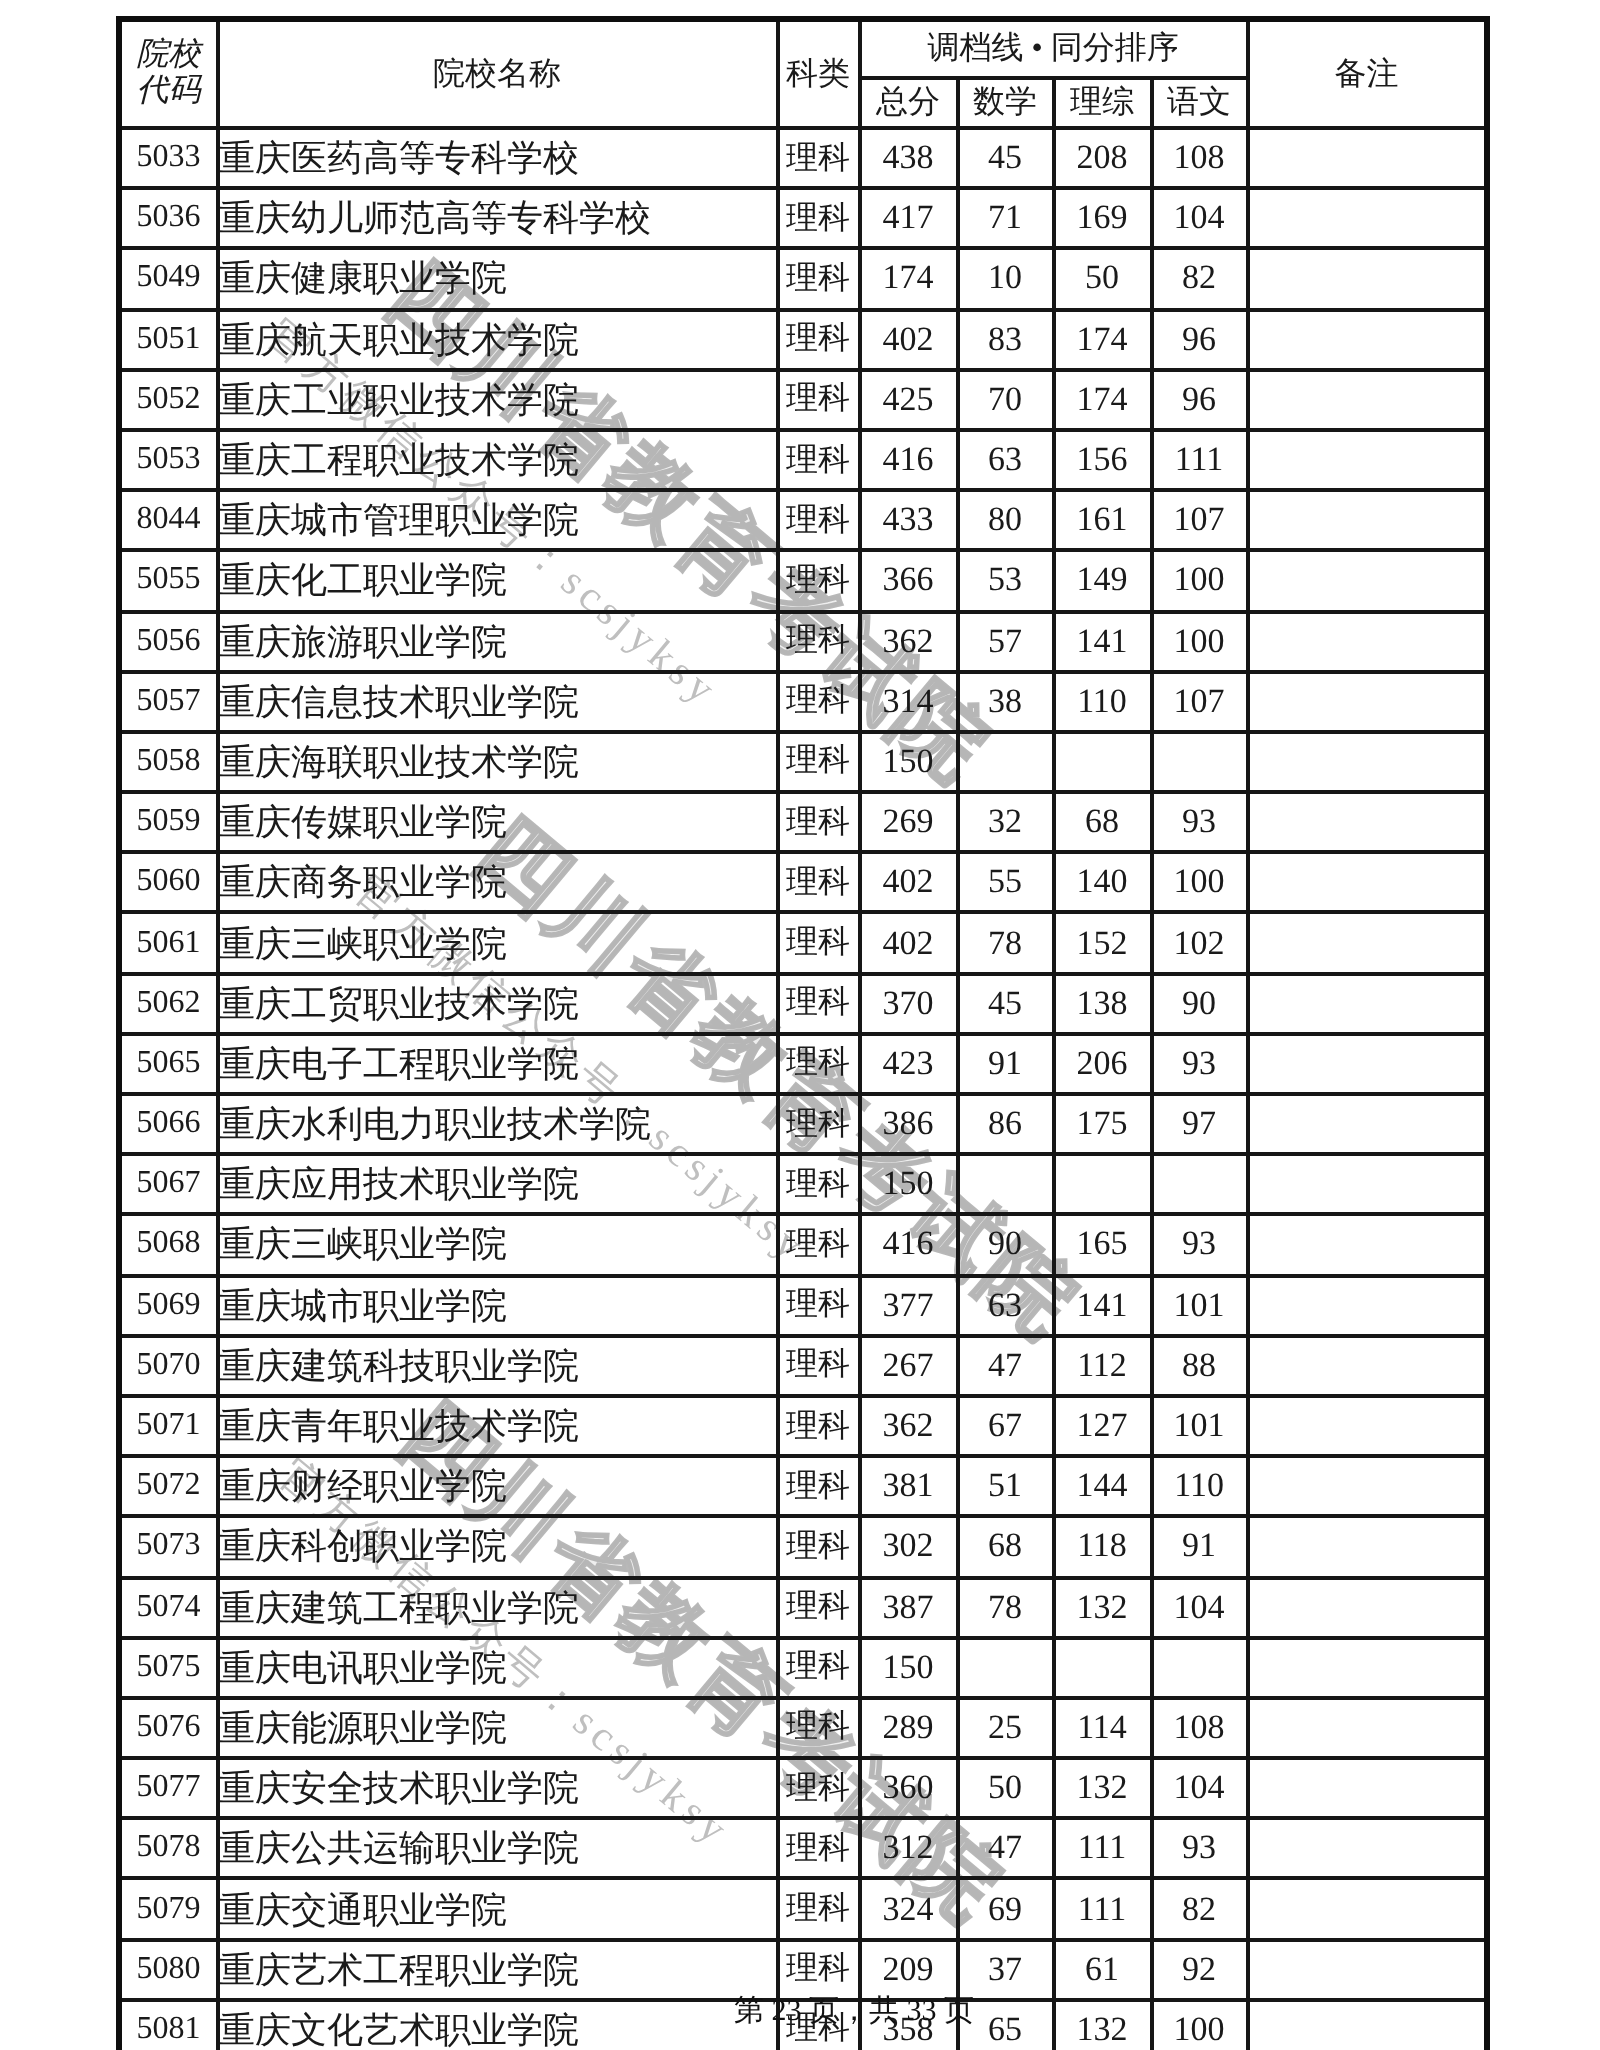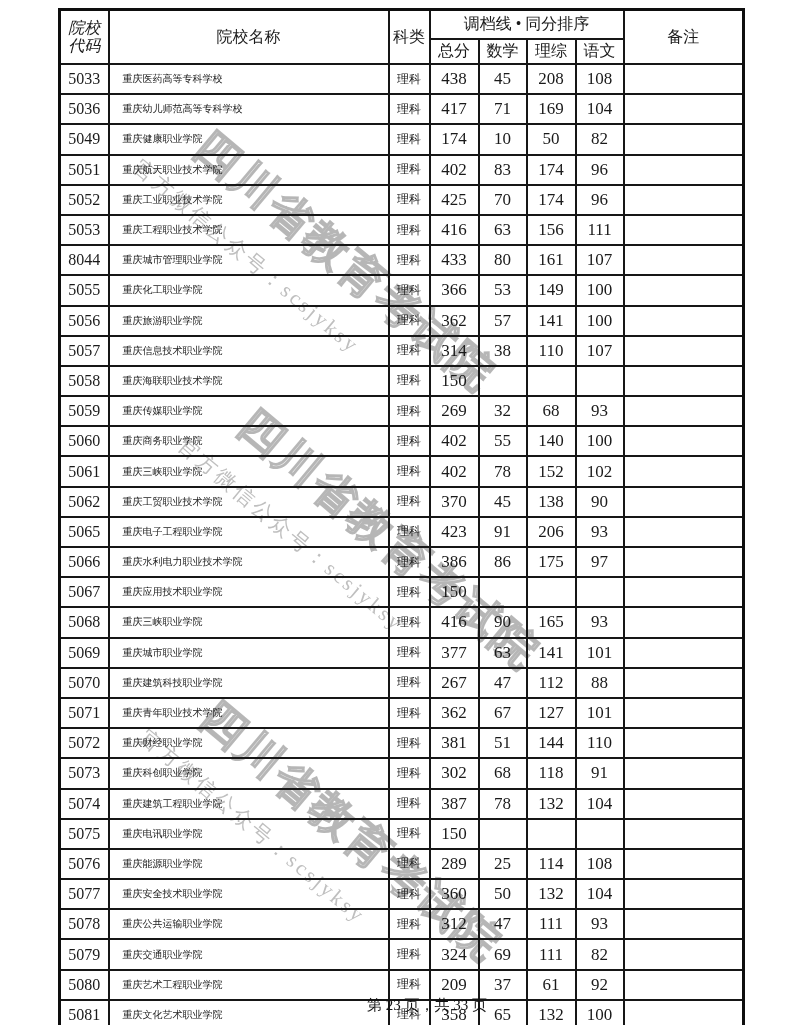--- a/index.html
+++ b/index.html
@@ -64,25 +64,25 @@
   table.data-table { border: 3px solid #0e0e0e; }
 
   thead tr.h1 th { height: 27px; font-size: 16px; }
   thead tr.h2 th { height: 23px; font-size: 16px; }
   th.code-h { white-space: pre-line; line-height: 1.15; font-size: 16px; font-style: italic; }
 
   tbody td { height: 28.2px; font-size: 17px; }
   tbody td.c-code { font-size: 16px; }
   tbody td.c-name {
     text-align: left;
-    padding-left: 13px;
-    font-size: 10px;
+    padding-left: 0;
+    font-size: 18px;
     white-space: nowrap;
   }
-  tbody td.c-category { font-size: 12px; font-family: Liberation Serif, serif; }
+  tbody td.c-category { font-size: 16px; font-family: Liberation Serif, serif; }
 
   
   .footer {
     position: absolute;
     left: 0; top: 996px;
     width: 100%;
     text-align: center;
     font-size: 15px;
     z-index: 1;
     color: #111;

